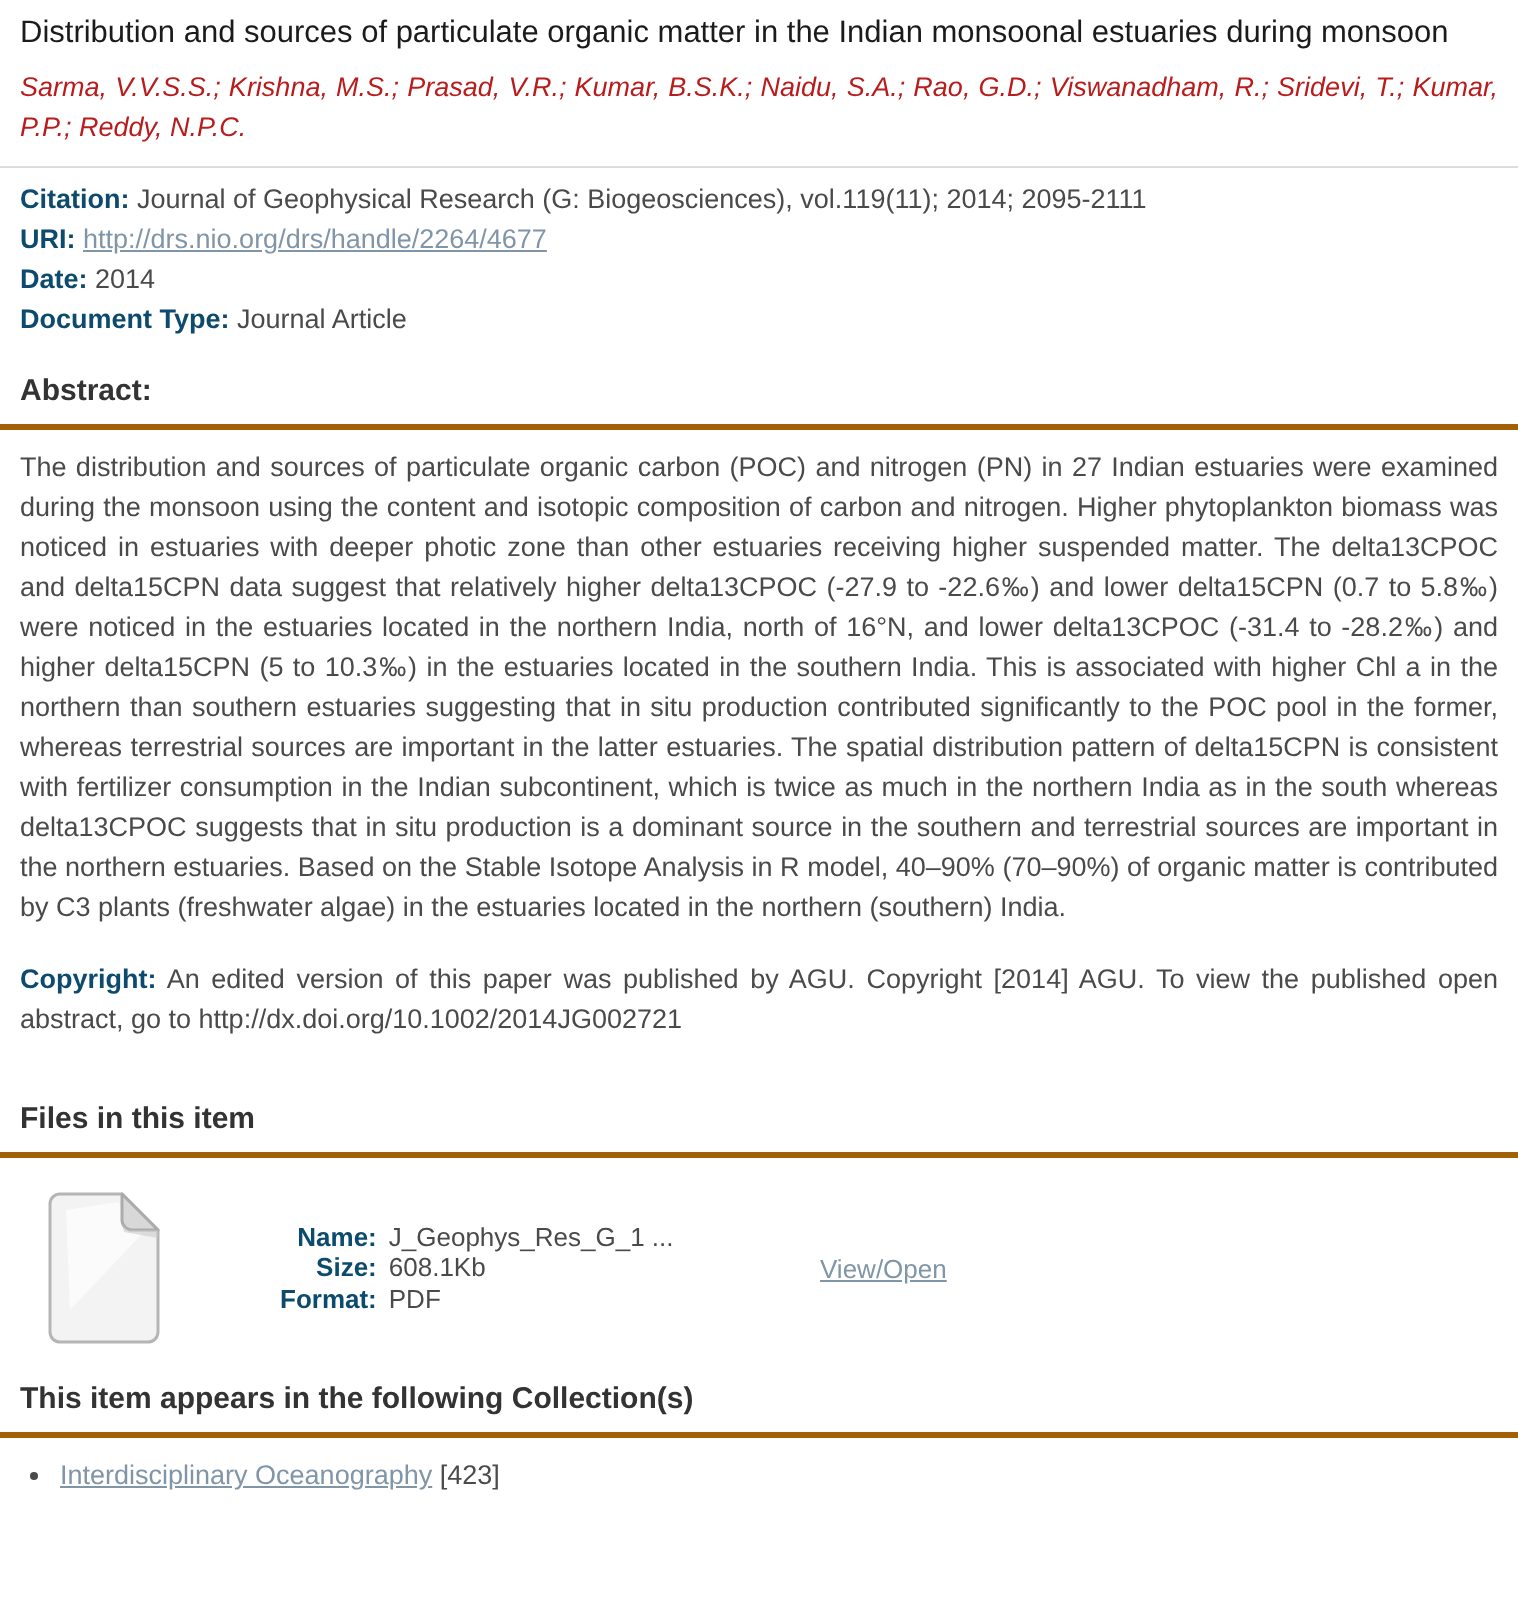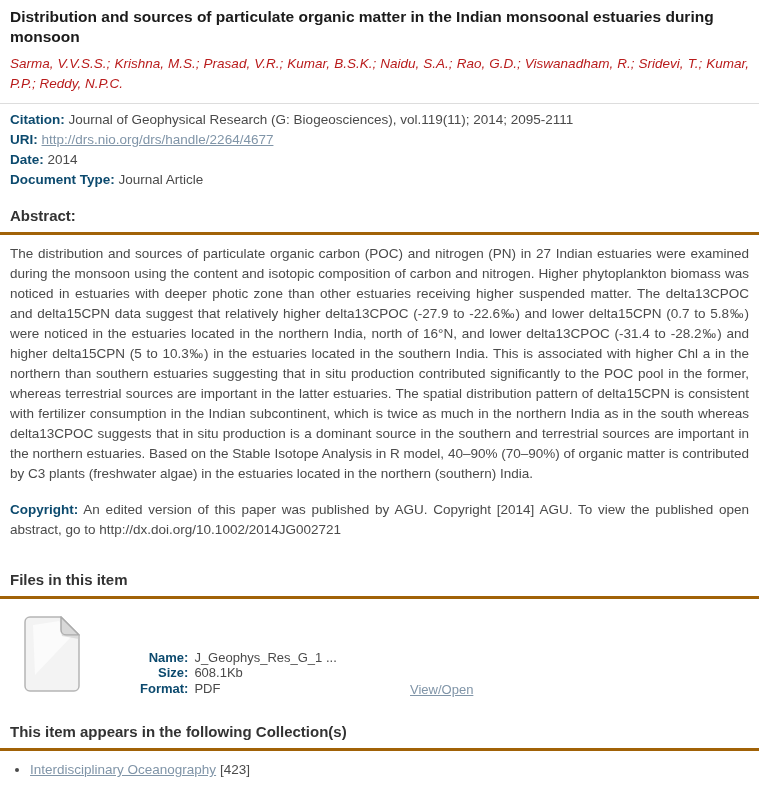--- a/index.html
+++ b/index.html
@@ -8,21 +8,21 @@
     width: 759px;
     min-height: 800px;
     font-family: "Liberation Sans", "DejaVu Sans", sans-serif;
     color: #4a4a4a;
     overflow-x: hidden;
   }
   .page { width: 759px; position: relative; }
 
   .title {
     font-size: 15.5px;
-    font-weight: bold;
+    font-weight: normal;
     color: #1b1b1b;
     line-height: 20px;
     margin: 7px 10px 0 10px;
   }
   .authors {
     font-size: 13.5px;
     color: #b91c1c;
     line-height: 20px;
     text-align: justify;
     margin: 7px 10px 0 10px;
@@ -49,35 +49,35 @@
   .section-heading {
     font-size: 15px;
     font-weight: bold;
     color: #333333;
     margin: 0;
     padding: 0 10px 8px 10px;
     border-bottom: 3px solid #a16207;
   }
   .heading-abstract { margin-top: 17px; }
   .heading-files { margin-top: 31px; }
-  .heading-collections { margin-top: 26px; }
+  .heading-collections { margin-top: 13px; }
 
   .body-text {
     font-size: 13.5px;
     line-height: 20px;
     color: #4a4a4a;
     text-align: justify;
     margin: 9px 10px 0 10px;
   }
   .copyright { margin-top: 16px; }
   .show-record { margin: 16px 10px 0 10px; font-size: 13.5px; line-height: 20px; }
 
   .file-row {
     display: flex;
-    align-items: flex-end;
+    align-items: center;
     margin: 16px 10px 0 10px;
     min-height: 80px;
   }
   .file-icon { display: block; width: 62px; margin-left: 11px; flex: none; }
   .file-meta {
     border-collapse: collapse;
     margin-left: 57px;
     width: 270px;
     flex: none;
     font-size: 13px;

